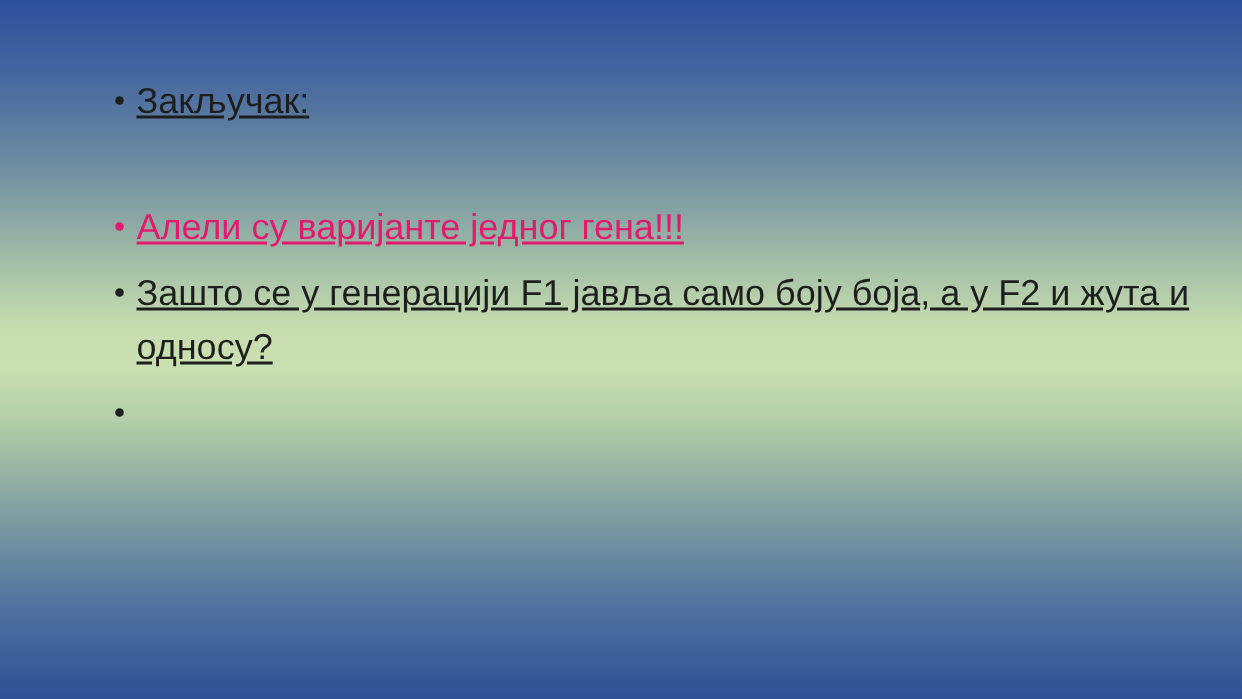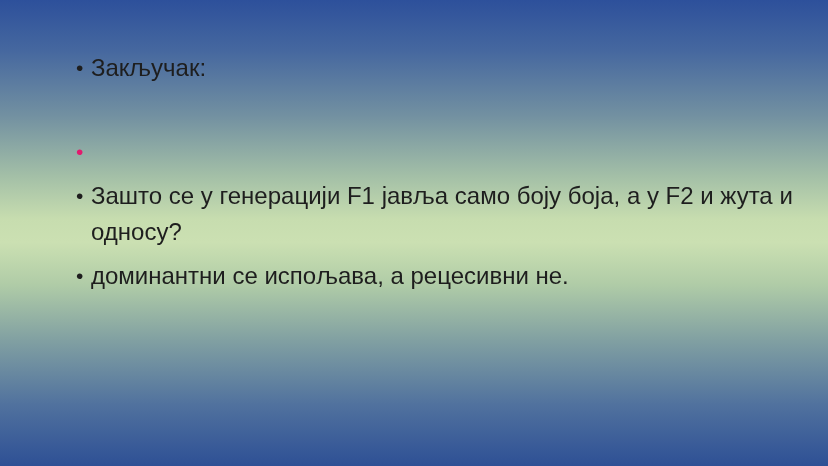--- a/index.html
+++ b/index.html
@@ -48,48 +48,51 @@
   .bullet-marker {
     flex: none;
     width: 15px;
     font-size: 21px;
   }
   .lines {
     min-width: 0;
   }
   .line {
     white-space: nowrap;
+    text-decoration: underline;
   }
 </style>
 </head>
 <body>
 
 <div class="slide">
   <div class="content">
 
     <div class="bullet-p gap-after">
       <span class="bullet-marker">•</span>
       <div class="lines">
         <div class="line">Закључак:</div>
       </div>
     </div>
 
     <div class="bullet-p pink">
       <span class="bullet-marker">•</span>
+      <div class="lines">
+        <div class="line">Алели су варијанте једног гена!!!</div>
+      </div>
     </div>
 
     <div class="bullet-p">
       <span class="bullet-marker">•</span>
       <div class="lines">
         <div class="line">Зашто се у генерацији F1 јавља само боју боја, а у F2 и жута и</div>
         <div class="line">односу?</div>
       </div>
     </div>
 
     <div class="bullet-p">
       <span class="bullet-marker">•</span>
       <div class="lines">
-        <div class="line">доминантни се испољава, а рецесивни не.</div>
       </div>
     </div>
 
   </div>
 </div>
 
 </body></html>

